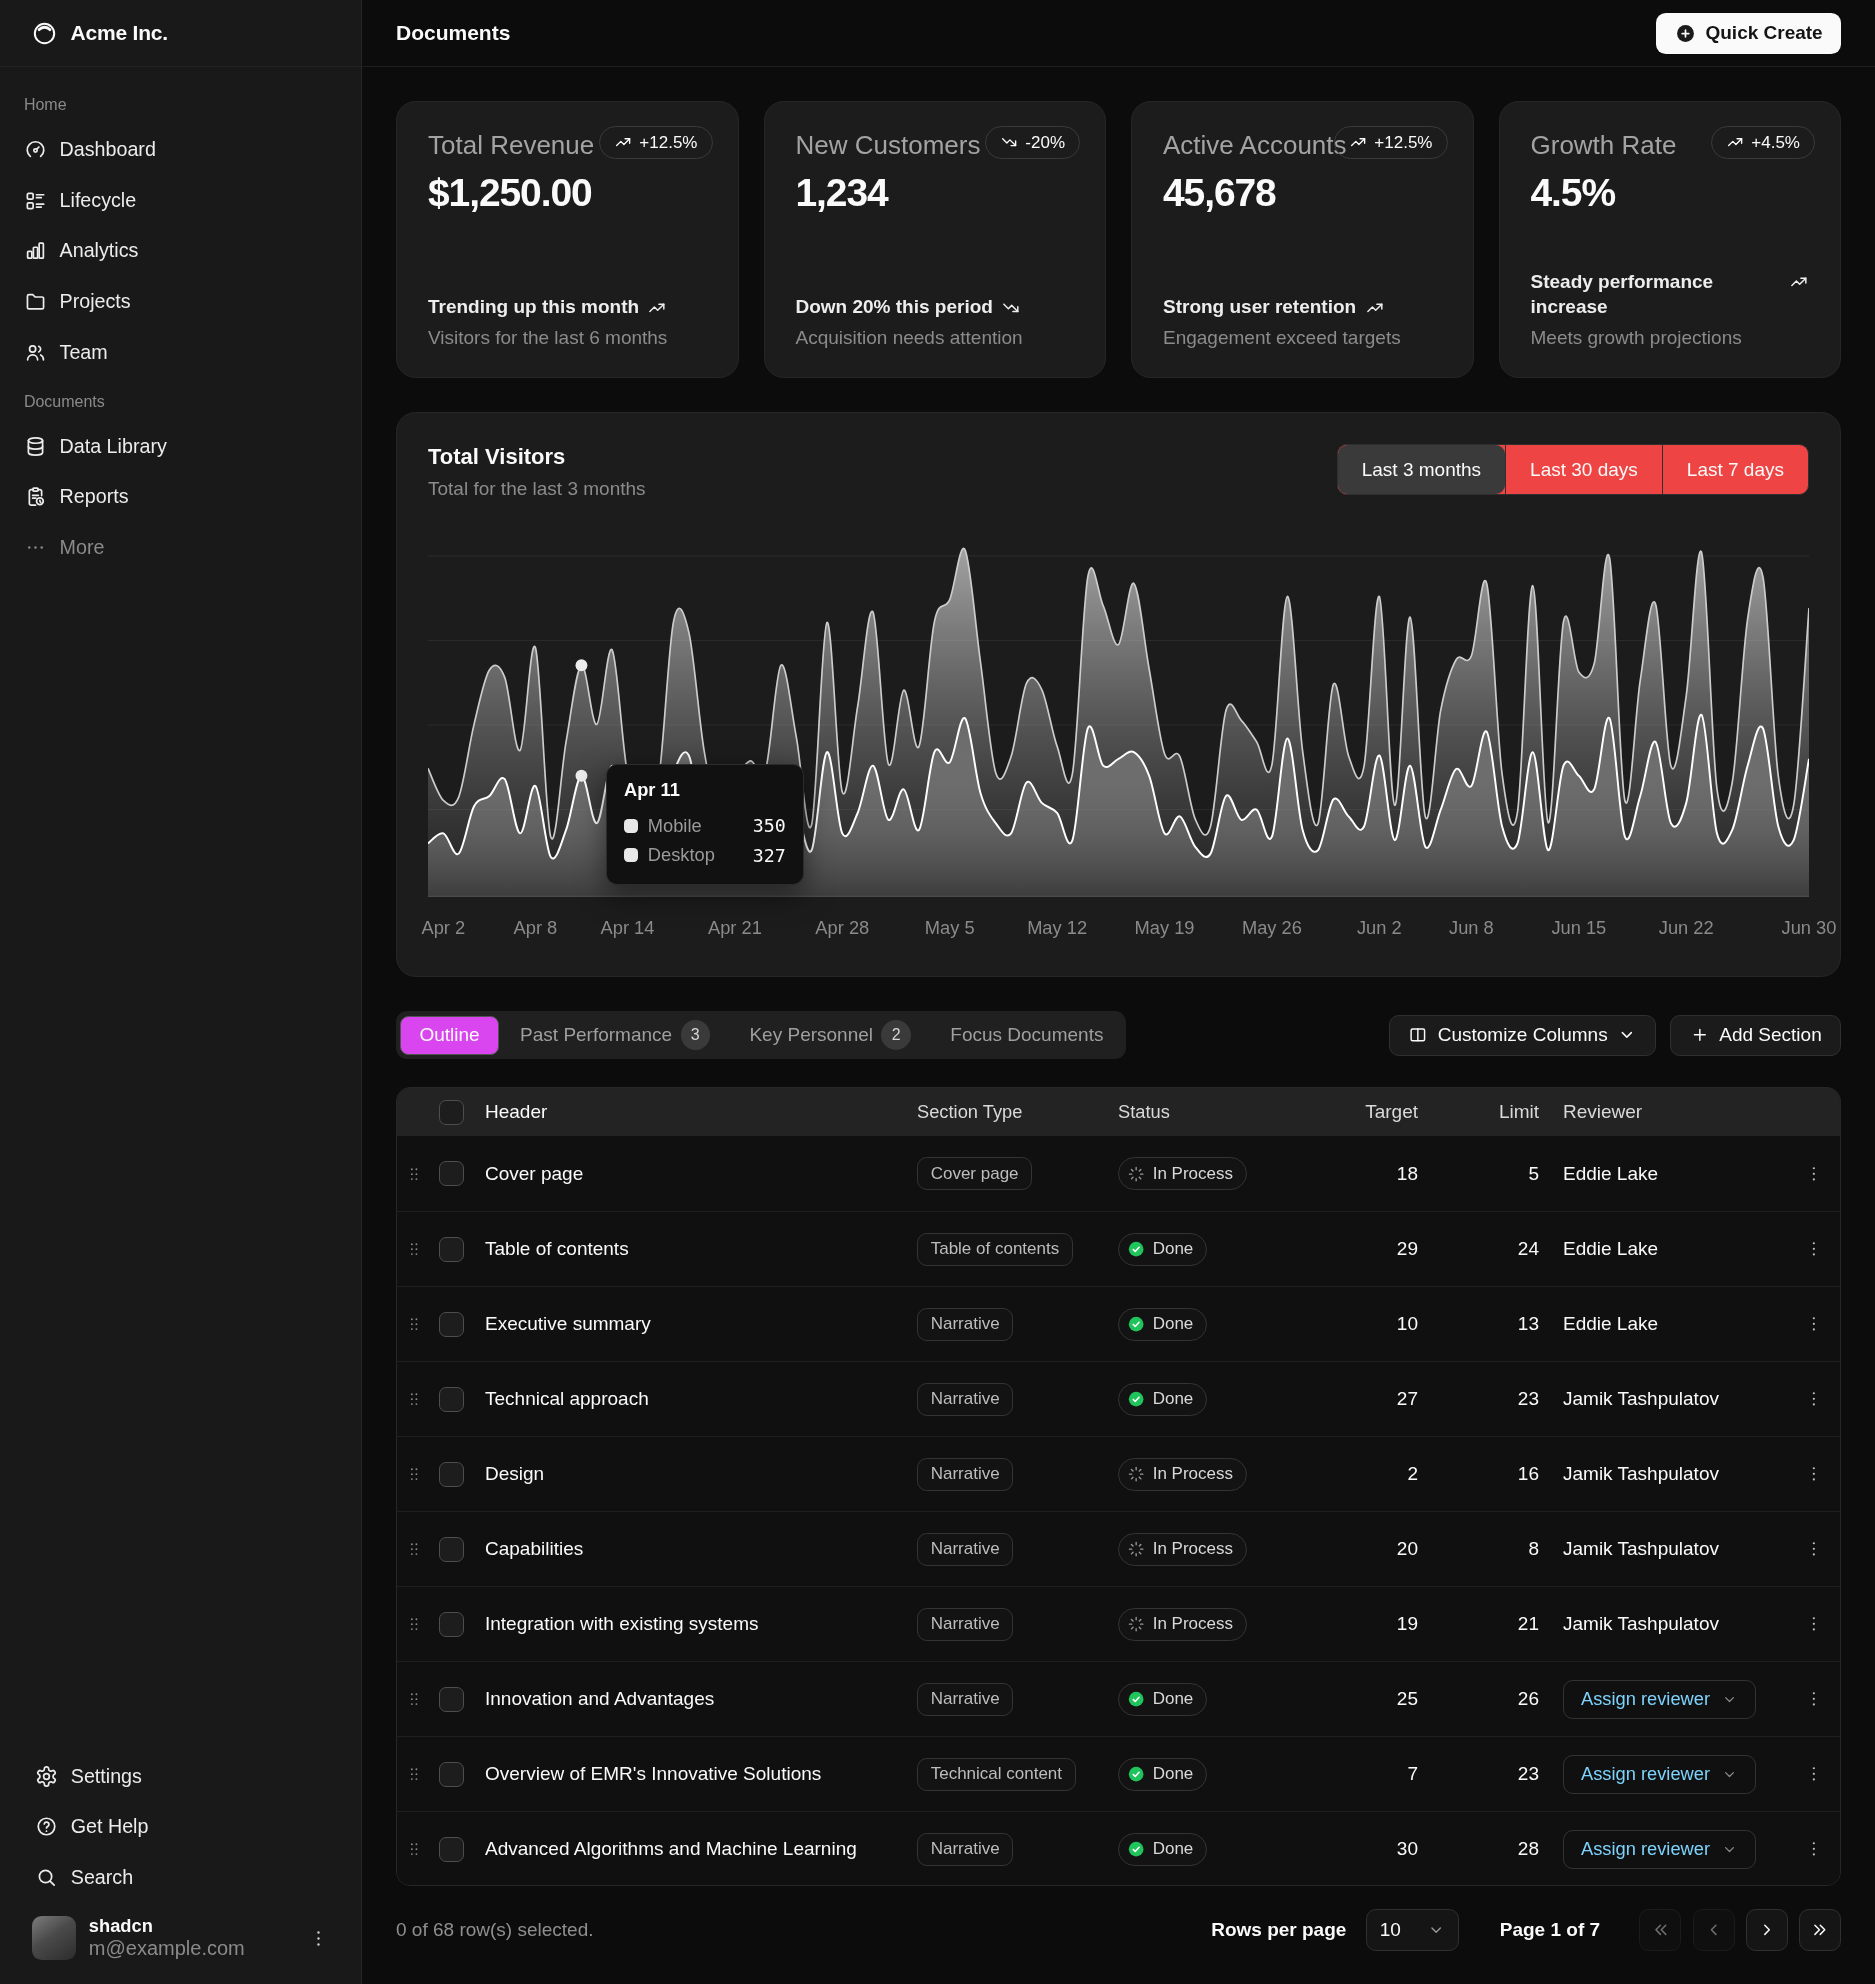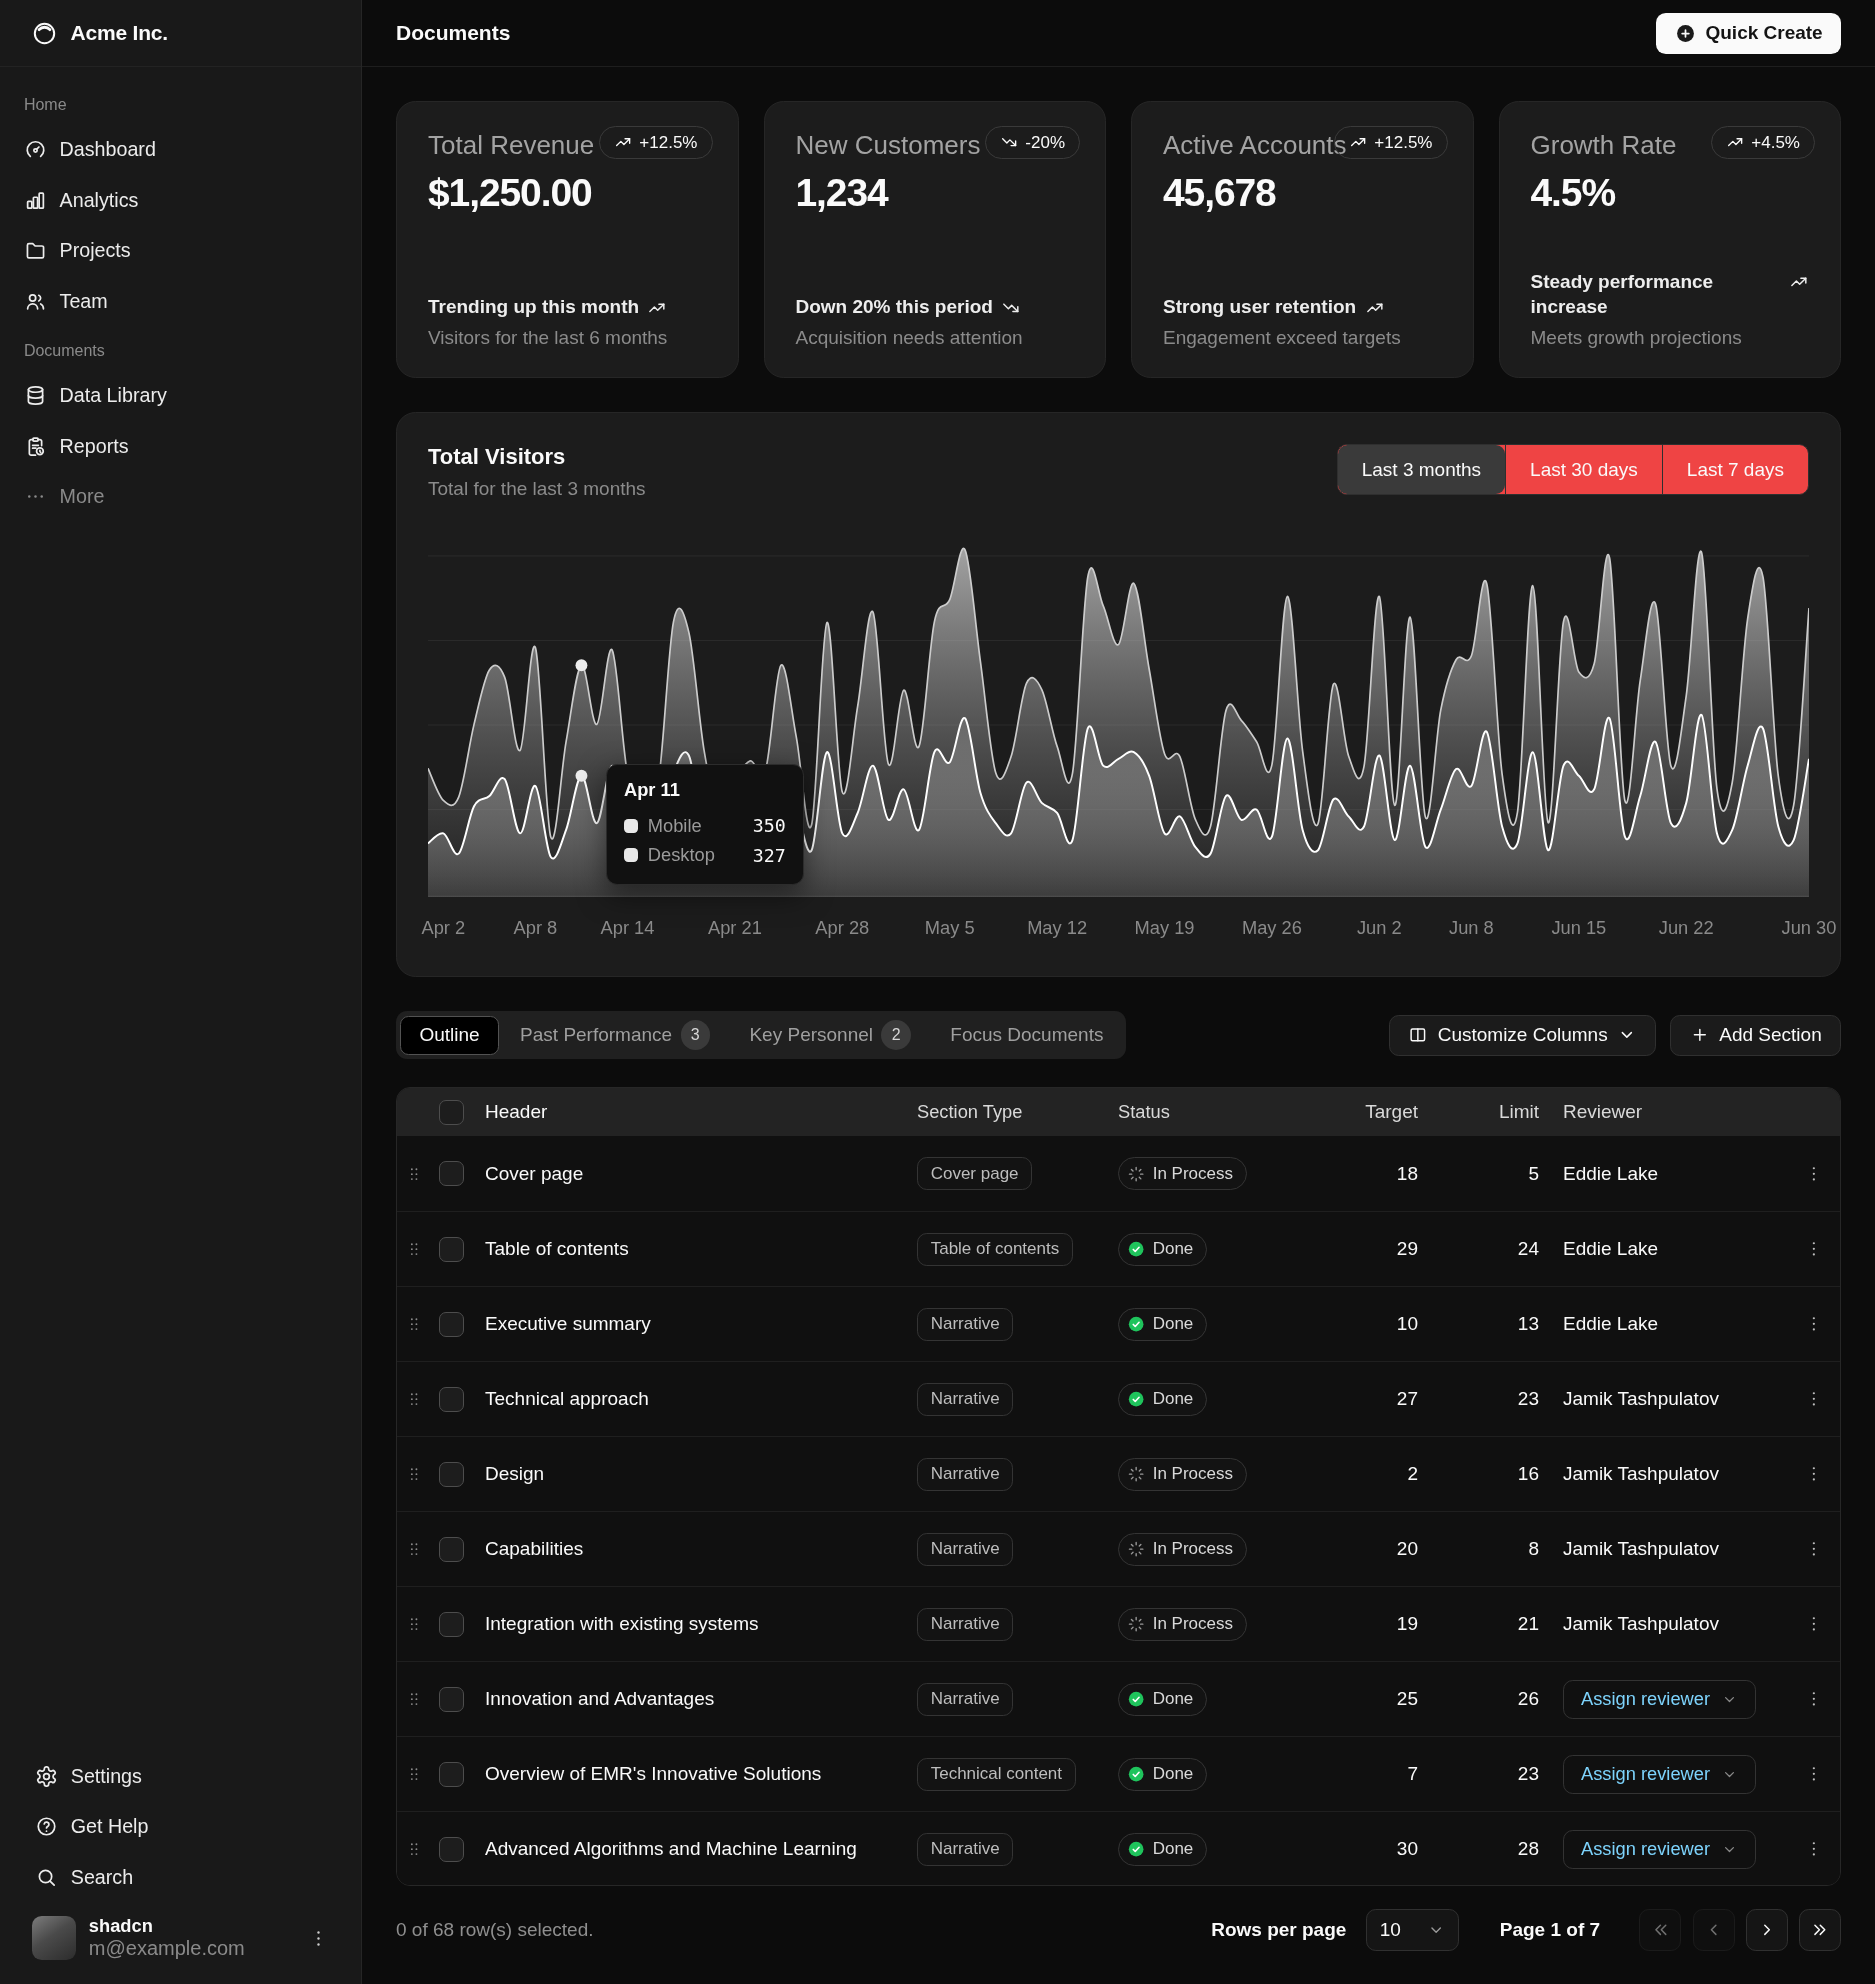--- a/index.html
+++ b/index.html
@@ -75,21 +75,21 @@
   .tt-row { display:flex; align-items:center; gap:9.8px; height:29.5px; }
   .tt-swatch { width:14px; height:14px; border-radius:4.2px; background:#e8e8e8; flex:0 0 14px; }
   .tt-name { color:#9a9a9a; font-size:18.3px; flex:1; padding-right:28px; }
   .tt-val { font-family:"DejaVu Sans Mono", monospace; font-size:18.3px; color:#fafafa; }
 
   
   .table-controls { display:flex; align-items:center; }
   .tabs-list { display:flex; align-items:center; background:#202020; border-radius:11.2px; padding:4.2px; gap:2.8px; }
   .tab { display:flex; align-items:center; gap:8.4px; height:39px; padding:0 18.3px; border-radius:8.4px;
     font-size:19px; color:#9f9f9f; cursor:pointer; white-space:nowrap; }
-  .tab.active { background:#000000; border:0.7px solid #525252; color:#fafafa; }
+  .tab.active { background:#d946ef; border:0.7px solid #525252; color:#fafafa; }
   .tab-badge { background:#3a3a3a; color:#d6d6d6; border-radius:702px; font-size:16px; min-width:29.5px; height:29.5px;
     display:flex; align-items:center; justify-content:center; padding:0 7px; }
   .controls-right { margin-left:auto; display:flex; gap:14px; }
   .btn-outline { display:flex; align-items:center; gap:9.8px; background:#1b1b1b; border:0.7px solid #303030;
     color:#fafafa; height:41px; padding:0 18.3px; border-radius:9.8px; font-size:19px; font-family:inherit; cursor:pointer; }
   .btn-outline .icon { width:19.7px; height:19.7px; }
 
   .data-table { margin-top:-5.6px; border:0.7px solid #272727; border-radius:14px; overflow:hidden; background:#101010; }
   .t-grid { display:grid; grid-template-columns:42px 46px 1fr 201px 219px 105px 121px 233px 44px; align-items:center; }
   .t-head { background:#232323; height:48px; font-size:18.3px; color:#d9d9d9; }
@@ -152,20 +152,30 @@
           <div class="sb-group-label">Home</div>
           <div class="sb-item">
             <span class="icon">
               <svg viewBox="0 0 24 24">
                 <path d="M6.6 19.2a8.6 8.6 0 1 1 10.8 0"></path>
                 <circle cx="12" cy="13" r="1.7"></circle>
                 <path d="M13.3 11.7l2.3-2.3"></path>
               </svg>
             </span>
             <span>Dashboard</span>
+          </div>
+          <div class="sb-item">
+            <span class="icon">
+              <svg viewBox="0 0 24 24">
+                <rect x="3.5" y="4.6" width="6" height="6" rx="1.2"></rect>
+                <rect x="3.5" y="14.4" width="6" height="6" rx="1.2"></rect>
+                <path d="M13 6h7.5M13 9h5M13 15.8h7.5M13 18.8h5"></path>
+              </svg>
+            </span>
+            <span>Lifecycle</span>
           </div>
           <div class="sb-item">
             <span class="icon">
               <svg viewBox="0 0 24 24">
                 <rect x="3.8" y="12.8" width="4.4" height="7.2" rx="0.8"></rect>
                 <rect x="9.8" y="8.6" width="4.4" height="11.4" rx="0.8"></rect>
                 <rect x="15.8" y="4.4" width="4.4" height="15.6" rx="0.8"></rect>
               </svg>
             </span>
             <span>Analytics</span>

